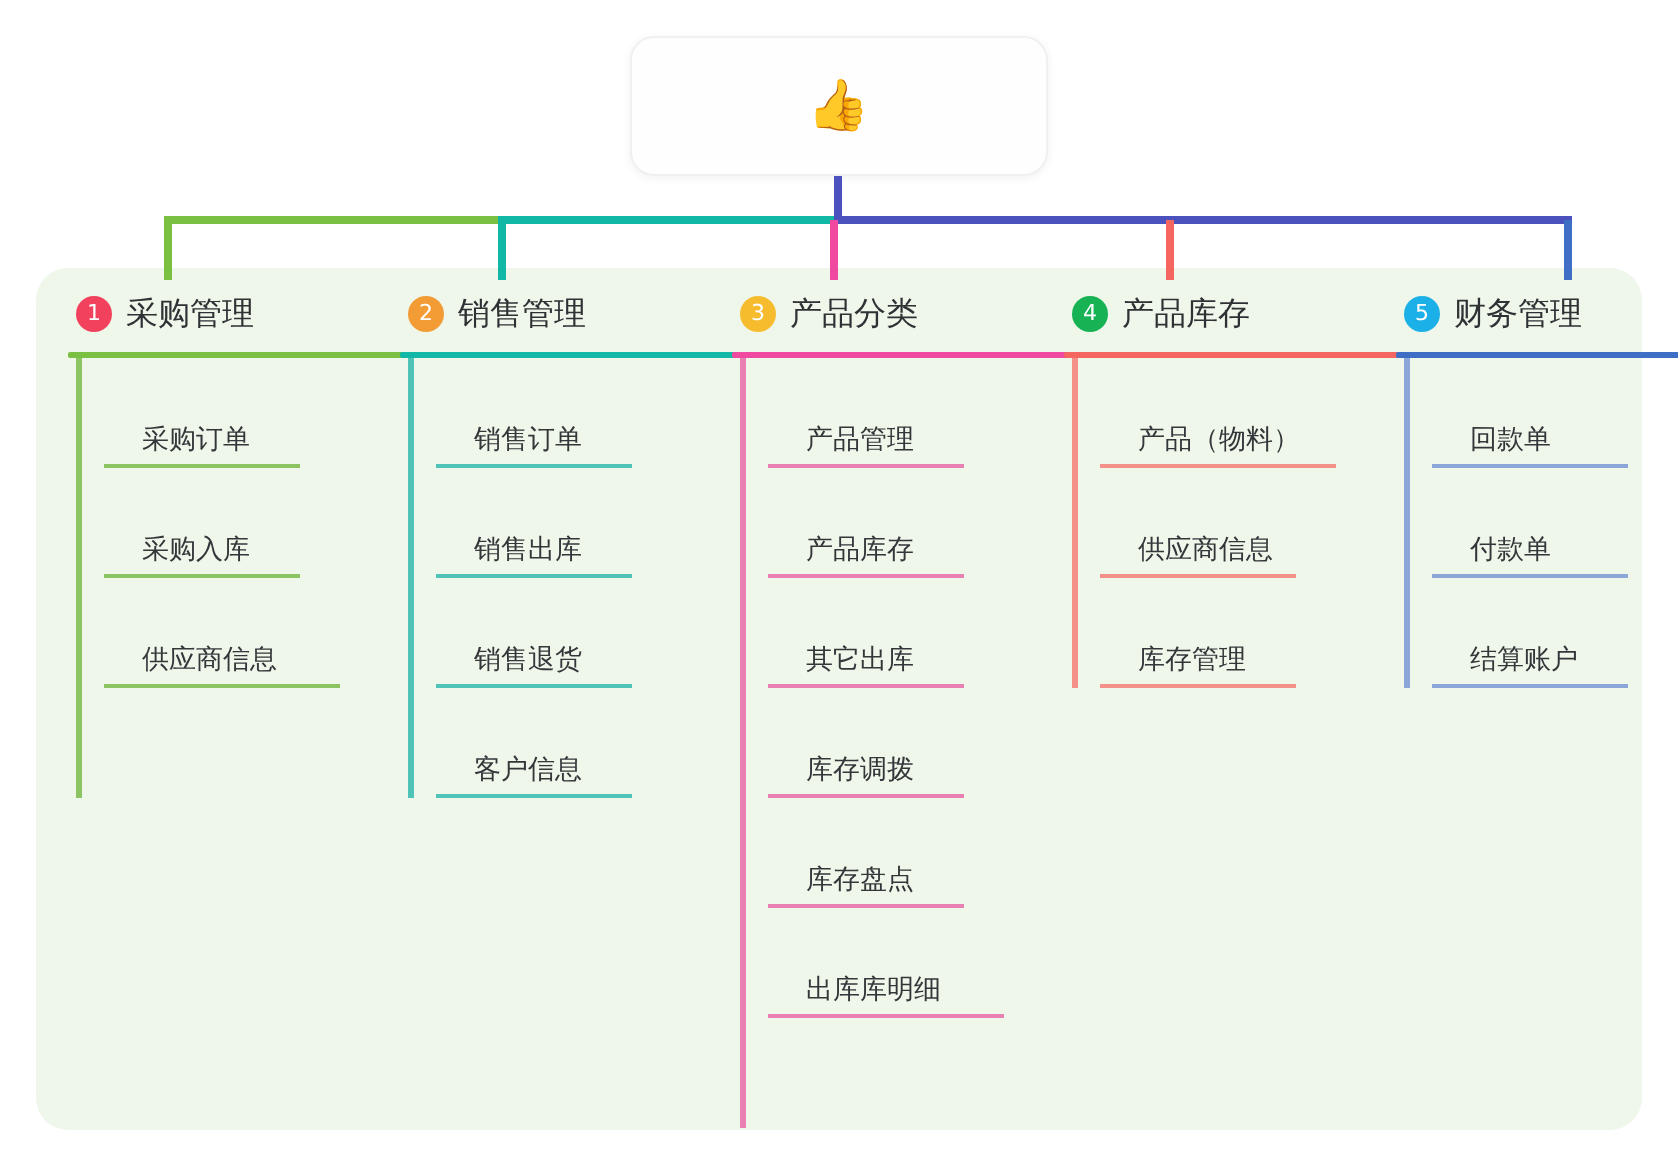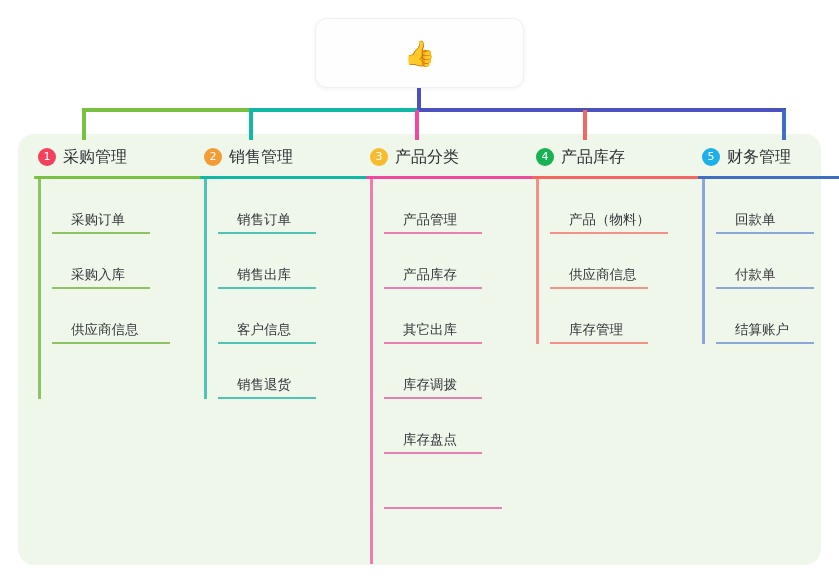--- a/index.html
+++ b/index.html
@@ -212,27 +212,27 @@
       <div class="spine" style="background: rgb(79, 195, 182); height: 220px;"></div>
       <div class="leaf">
         <span class="leaf-text">销售订单</span>
         <span class="leaf-rule" style="background: rgb(79, 195, 182);"></span>
       </div>
       <div class="leaf">
         <span class="leaf-text">销售出库</span>
         <span class="leaf-rule" style="background: rgb(79, 195, 182);"></span>
       </div>
       <div class="leaf">
+        <span class="leaf-text">销售退货</span>
+        <span class="leaf-rule" style="background: rgb(79, 195, 182);"></span>
+      </div>
+      <div class="leaf">
         <span class="leaf-text">客户信息</span>
         <span class="leaf-rule" style="background: rgb(79, 195, 182);"></span>
       </div>
-      <div class="leaf">
-        <span class="leaf-text">销售退货</span>
-        <span class="leaf-rule" style="background: rgb(79, 195, 182);"></span>
-      </div>
     </div>
   </div>
 
   <div class="column col-3">
     <div class="col-head">
       <span class="badge" style="background: rgb(247, 188, 46);">3</span>
       <span class="col-title">产品分类</span>
     </div>
     <div class="col-rule" style="background: rgb(239, 74, 160);"></div>
     <div class="branch">
@@ -251,20 +251,21 @@
       </div>
       <div class="leaf">
         <span class="leaf-text">库存调拨</span>
         <span class="leaf-rule" style="background: rgb(234, 127, 180);"></span>
       </div>
       <div class="leaf">
         <span class="leaf-text">库存盘点</span>
         <span class="leaf-rule" style="background: rgb(234, 127, 180);"></span>
       </div>
       <div class="leaf leaf-wide">
+        <span class="leaf-text">出库库明细</span>
         <span class="leaf-rule" style="background: rgb(234, 127, 180);"></span>
       </div>
     </div>
   </div>
 
   <div class="column col-4">
     <div class="col-head">
       <span class="badge" style="background: rgb(23, 178, 84);">4</span>
       <span class="col-title">产品库存</span>
     </div>

